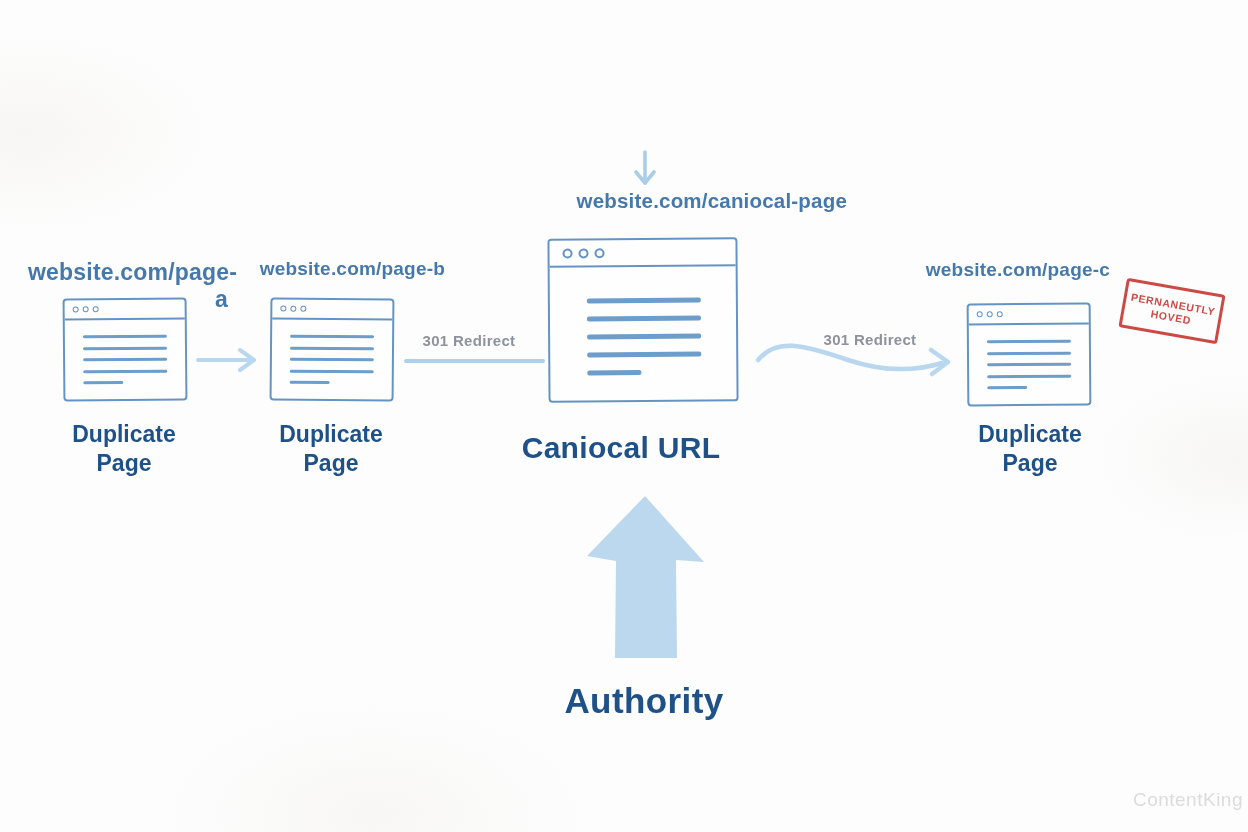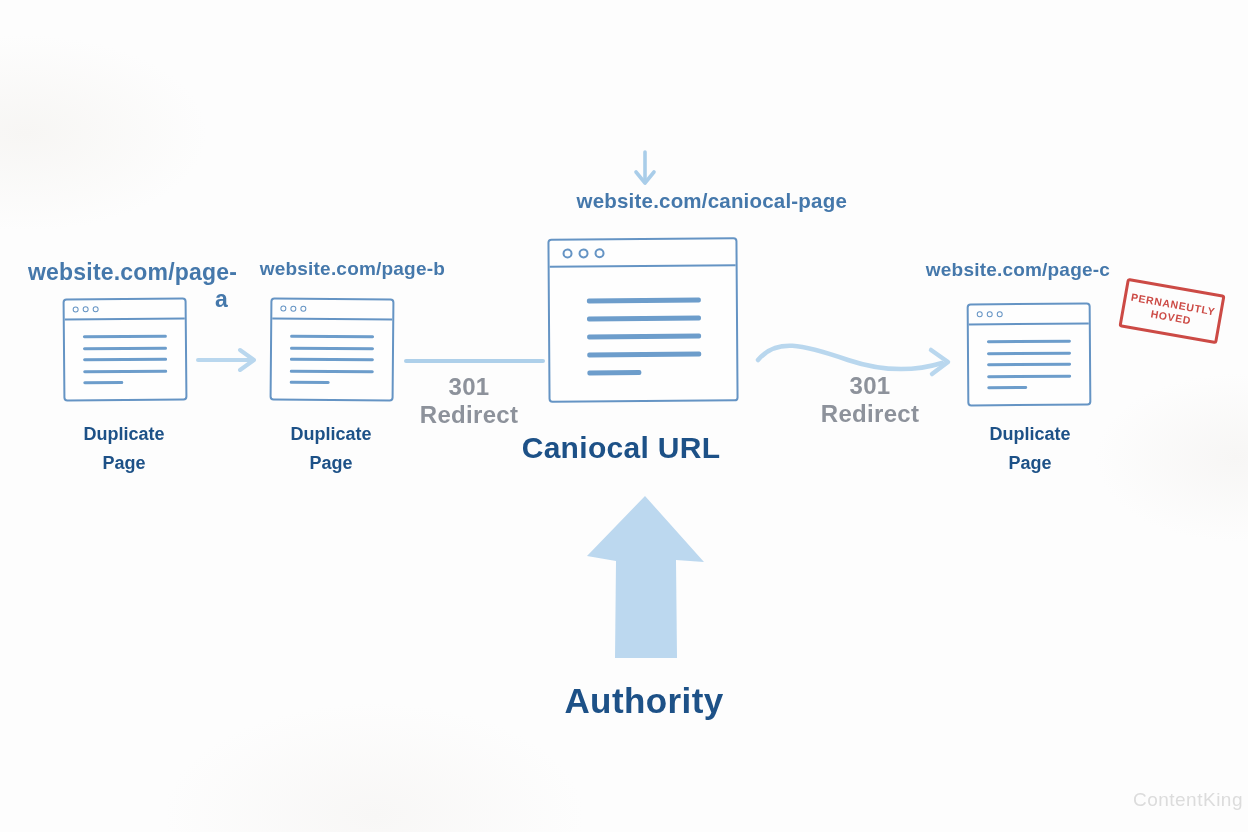--- a/index.html
+++ b/index.html
@@ -24,25 +24,25 @@
   .cloud-label{position:absolute;left:0;top:48px;width:100%;text-align:center;
     font-size:30px;font-weight:700;color:#1d5187;letter-spacing:.5px;}
   
   .url-text{color:#4578ab;font-weight:700;text-align:right;font-size:20px;letter-spacing:.2px;}
   .canonical-url{left:447px;top:189px;width:400px;font-size:20.5px;}
   .url-a{left:28px;top:259px;width:200px;font-size:23px;}
   .url-b{left:245px;top:258px;width:200px;font-size:19px;}
   .url-c{left:910px;top:259px;width:200px;font-size:19px;}
   .big-title{color:#1d5187;font-weight:700;text-align:center;}
   .canonical-title{left:471px;top:431px;width:300px;font-size:30px;letter-spacing:.3px;}
-  .dup-label{color:#1d5187;font-weight:700;text-align:center;font-size:18px;line-height:29px;}
+  .dup-label{color:#1d5187;font-weight:700;text-align:center;font-size:23px;line-height:29px;}
   .dup-a{left:34px;top:420px;width:180px;}
   .dup-b{left:241px;top:420px;width:180px;}
   .dup-c{left:940px;top:420px;width:180px;}
-  .redirect-label{color:#8d929b;font-weight:700;text-align:center;font-size:24px;letter-spacing:.3px;margin-top:41px;}
+  .redirect-label{color:#8d929b;font-weight:700;text-align:center;font-size:15px;letter-spacing:.3px;}
   .redirect-left-label{left:402px;top:332px;width:134px;}
   .redirect-right-label{left:800px;top:331px;width:140px;}
   .redirect-left-line{left:404px;top:359px;width:141px;height:3.5px;background:#aed0ea;border-radius:2px;}
   .authority-label{left:399px;top:678px;width:490px;text-align:center;color:#1d5187;
     font-weight:700;font-size:35px;line-height:46px;letter-spacing:.4px;}
   .watermark{left:995px;top:789px;width:248px;text-align:right;font-size:19px;
     font-weight:500;color:#dcdcdc;letter-spacing:.5px;}
   
   .window{background:rgba(255,255,255,.65);border:2px solid #6594c4;border-radius:4px;
     box-sizing:border-box;}

